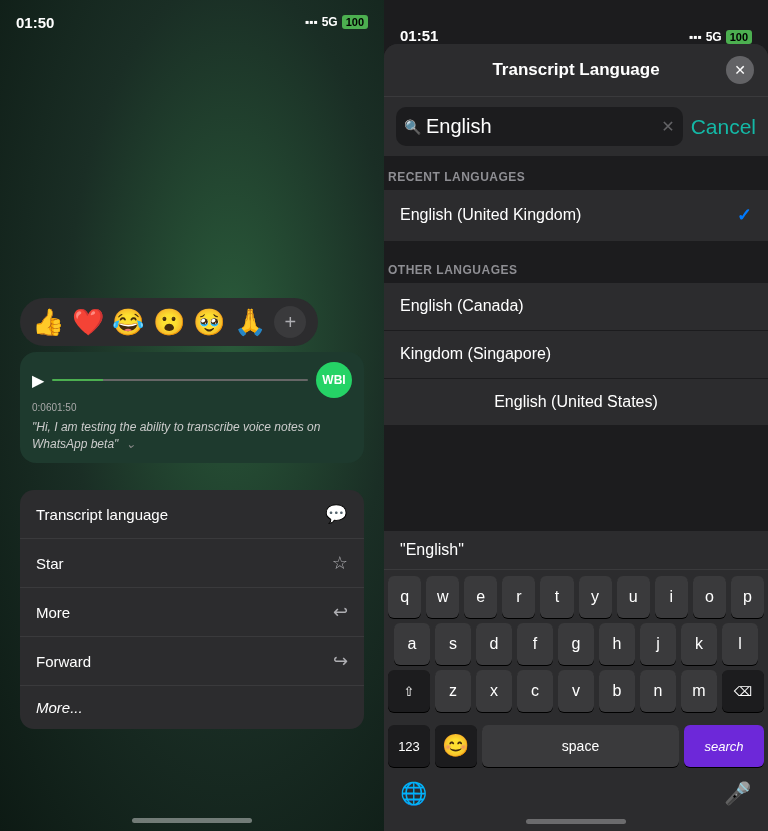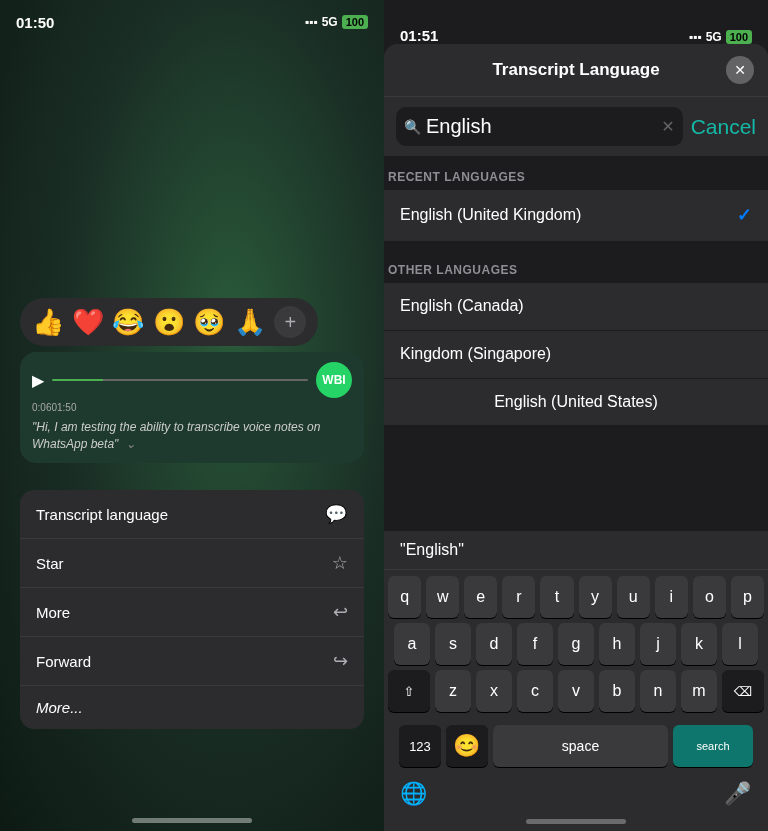--- a/index.html
+++ b/index.html
@@ -337,31 +337,32 @@
       font-size: 13px;
     }
     .key-space {
       flex: 4;
       max-width: 200px;
       background: #3a3a3c;
       font-size: 14px;
       color: white;
     }
     .key-search {
-      background: #0f766e;
+      background: #6d28d9;
       min-width: 80px;
       max-width: 90px;
-      font-size: 11px;
-      color: white;
+      font-size: 13px;
+      color: white;
+      font-style: italic;
     }
     .keyboard-bottom-row {
       display: flex;
       align-items: center;
       gap: 5px;
-      padding: 4px 15px 8px;
+      padding: 4px 4px 8px;
     }
     .key-123 {
       background: #1c1c1e;
       min-width: 42px;
       max-width: 50px;
       font-size: 13px;
       height: 42px;
       border-radius: 6px;
       display: flex; align-items: center; justify-content: center;
       color: white;

